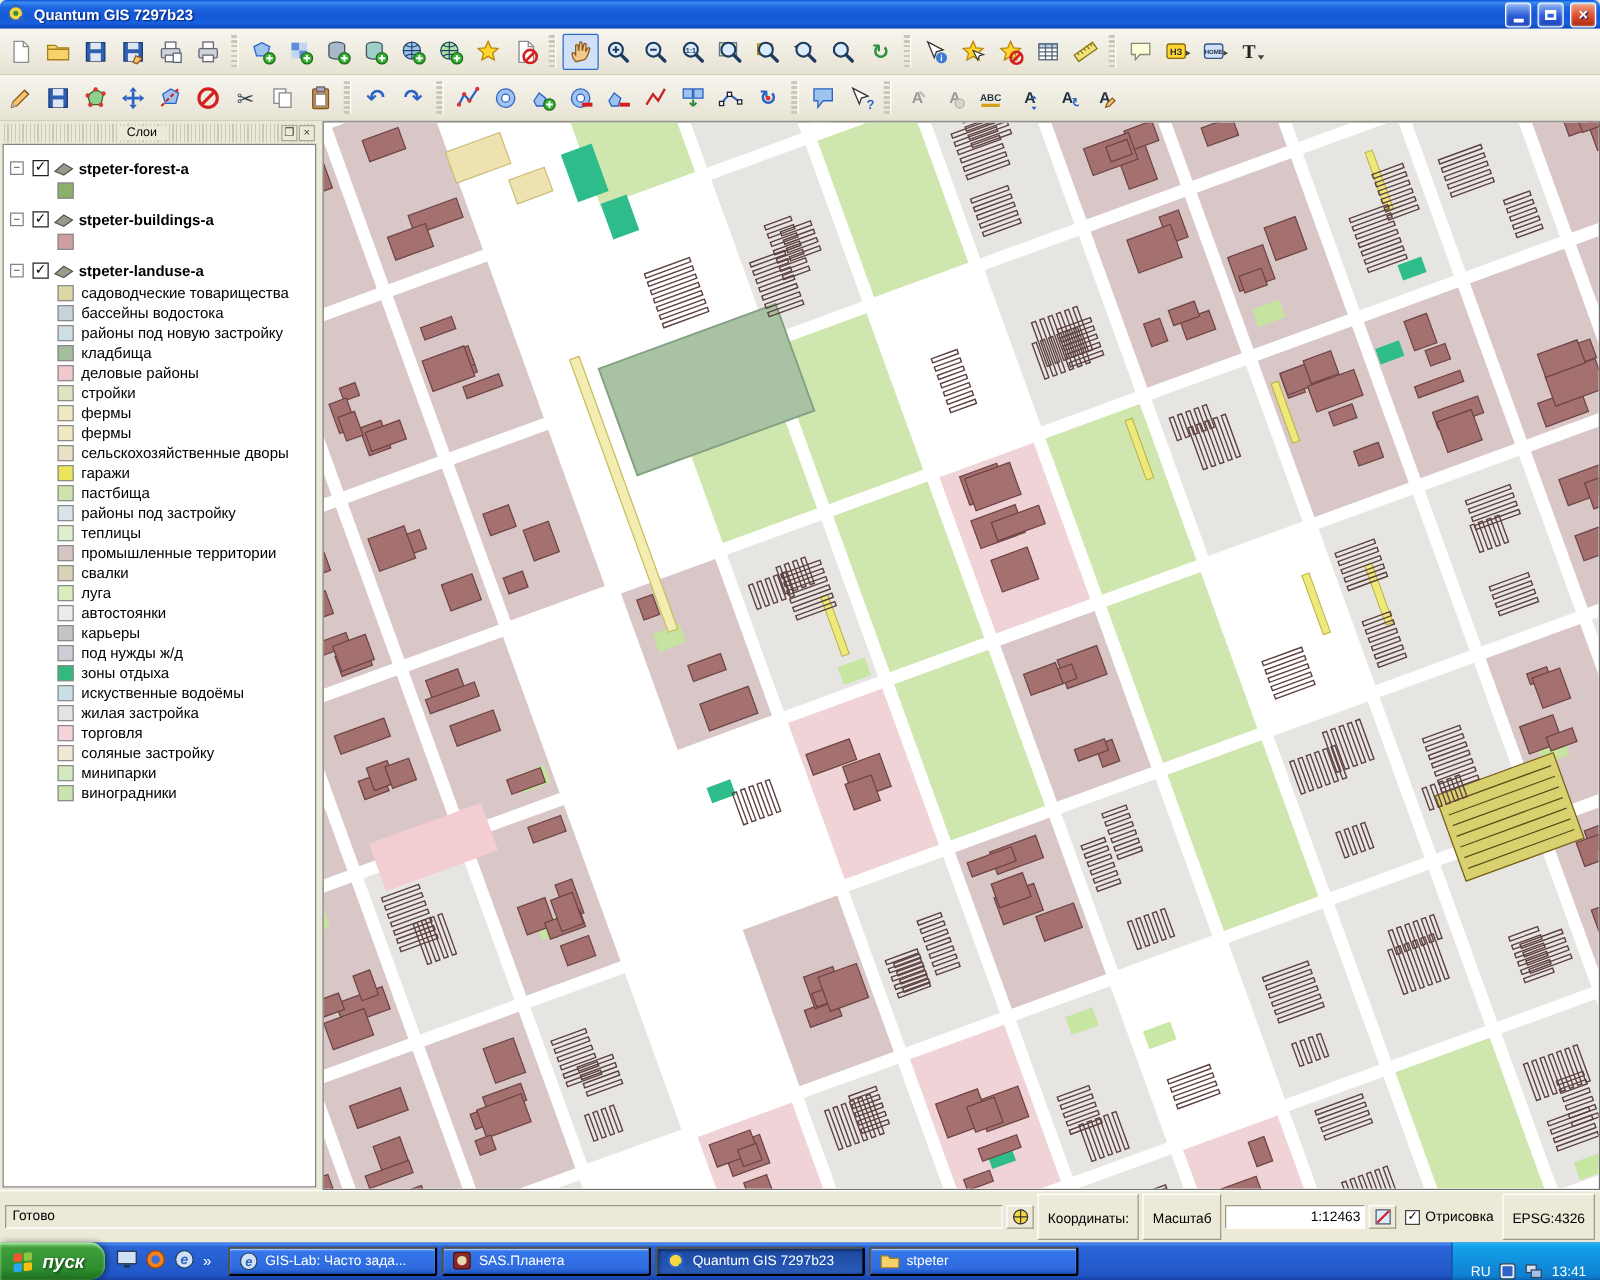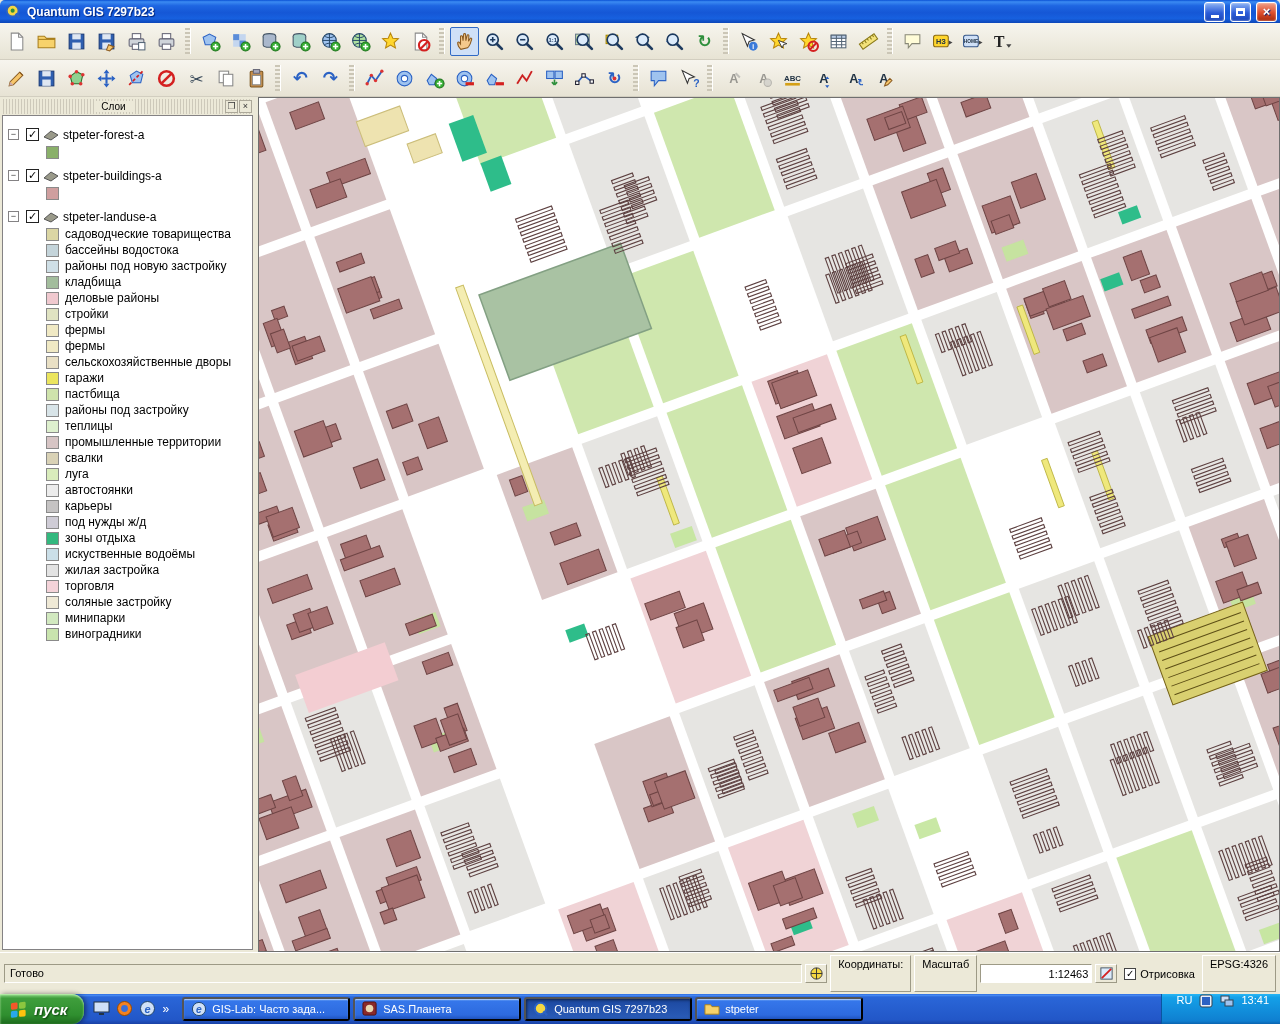--- a/index.html
+++ b/index.html
@@ -24,48 +24,48 @@
 .layers-panel{flex:0 0 258px;display:flex;flex-direction:column;background:#ece9d8;border-right:3px solid #ece9d8}
 .panel-header{flex:0 0 15px;display:flex;align-items:center;margin:2px 3px 1px 3px;background:repeating-linear-gradient(90deg,#cdc9ba 0 1px,#ece9d8 1px 3px)}
 .ph-label{margin:0 auto;background:#ece9d8;padding:0 7px;font-size:10px}
 .ph-btn{width:13px;height:13px;border:1px solid #aca899;background:#ece9d8;font-size:9px;line-height:11px;text-align:center;margin-left:1px;color:#333}
 .layer-tree{flex:1;background:#fff;border:1px solid #848284;margin:0 2px 2px 2px;overflow:hidden;padding-top:3px}
 .tree-row{display:flex;align-items:center;height:16px;padding-left:5px}
 .layer-row{margin-top:6px;height:19px}
 .expander{flex:0 0 11px;width:11px;height:11px;border:1px solid #848284;background:#fff;font-size:9px;line-height:8px;text-align:center;margin-right:7px;color:#333}
 .cbx{flex:0 0 13px;width:13px;height:13px;border:1px solid #222;background:#fff;font-size:11px;line-height:11px;text-align:center;font-weight:bold;margin-right:4px}
 .licon{flex:0 0 16px;margin-right:4px}
-.lname{font-weight:normal;font-size:12px;white-space:nowrap}
+.lname{font-weight:bold;font-size:12px;white-space:nowrap}
 .legend-row{padding-left:43px}
 .swatch{flex:0 0 13px;width:13px;height:13px;border:1px solid #8a8a8a;margin-right:6px}
 .llabel{font-size:12px;white-space:nowrap}
 .map-wrap{flex:1;position:relative;border:1px solid #6f6f6f;background:#fff;overflow:hidden}
 #map-svg{position:absolute;inset:0;width:100%;height:100%}
 .statusbar{flex:0 0 24px;display:flex;align-items:center;gap:3px;padding:2px 4px;background:#ece9d8;border-top:1px solid #fff}
 .sb-msg{flex:1;height:19px;line-height:17px;padding:0 5px;border:1px solid;border-color:#9d9a86 #fff #fff #9d9a86}
-.sb-label{height:37px;line-height:17px;padding:0 7px;border:1px solid;border-color:#fff #9d9a86 #9d9a86 #fff;background:#ece9d8}
+.sb-label{height:37px;line-height:17px;padding:11px 7px;border:1px solid;border-color:#fff #9d9a86 #9d9a86 #fff;background:#ece9d8}
 .sb-input{height:19px;border:1px solid;border-color:#9d9a86 #fff #fff #9d9a86;background:#fff;font:inherit;text-align:center;padding:0 3px}
 .sb-input.coords{width:300px}
 .sb-input.scale{width:112px;text-align:right}
 .sb-iconbtn{width:22px;height:19px;display:flex;align-items:center;justify-content:center;border:1px solid;border-color:#fff #9d9a86 #9d9a86 #fff;background:#ece9d8}
 .sb-iconbtn svg{width:15px;height:15px}
 .sb-check{display:flex;align-items:center;gap:4px;padding:0 4px;height:19px}
 .sb-cb{width:12px;height:12px;border:1px solid #444;background:#fff;font-size:10px;line-height:10px;text-align:center;font-weight:bold}
 .taskbar{position:absolute;left:0;bottom:0;width:1280px;height:30px;display:flex;align-items:stretch;background:linear-gradient(180deg,#2766dd 0%,#4a8df5 4%,#2a66d8 10%,#2257c8 85%,#17folder 100%);background:linear-gradient(180deg,#2766dd 0%,#4a8df5 4%,#2a66d8 10%,#2257c8 85%,#1941a5 100%)}
 .start-btn{flex:0 0 auto;display:flex;align-items:center;gap:6px;padding:0 17px 0 9px;border-radius:0 12px 12px 0;background:linear-gradient(180deg,#7ed07a 0%,#3f9e3c 15%,#2f8f2f 70%,#1d6b1d 100%);box-shadow:inset 0 1px 2px #c4f4b4,2px 0 5px rgba(0,0,0,.45);color:#fff;font-size:15px;font-weight:bold;font-style:italic;text-shadow:1px 1px 2px #0a3a0a}
 .start-btn svg{width:19px;height:19px}
 .quick{display:flex;align-items:center;gap:6px;padding:0 9px;color:#fff}
 .ql-icon{width:17px;height:17px}
 .chev{font-size:12px;color:#fff}
 .tasks{flex:1;display:flex;align-items:center;gap:3px;padding:2px 4px;min-width:0}
 .task-btn{flex:1;max-width:168px;height:24px;display:flex;align-items:center;gap:5px;padding:0 7px;border-radius:3px;background:linear-gradient(180deg,#5b9af7 0%,#3576ea 12%,#2d6ade 80%,#2054be 100%);box-shadow:inset 0 1px 1px rgba(255,255,255,.5);color:#fff;overflow:hidden;white-space:nowrap}
 .task-btn.active{background:linear-gradient(180deg,#1c48a0,#2a5cb8);box-shadow:inset 1px 1px 3px rgba(0,0,0,.55)}
 .task-btn svg{flex:0 0 16px;width:16px;height:16px}
 .task-label{overflow:hidden;text-overflow:ellipsis;font-size:11px}
-.tray{flex:0 0 auto;display:flex;align-items:flex-start;gap:7px;padding:0 11px 0 15px;background:linear-gradient(180deg,#28b6f5 0%,#14a0e8 12%,#0f7fd0 90%,#0a63b0 100%);border-left:1px solid #0a55a0;color:#fff;font-size:11px}
+.tray{flex:0 0 auto;display:flex;align-items:flex-end;gap:7px;padding:0 11px 0 15px;background:linear-gradient(180deg,#28b6f5 0%,#14a0e8 12%,#0f7fd0 90%,#0a63b0 100%);border-left:1px solid #0a55a0;color:#fff;font-size:11px}
 .tray svg{width:14px;height:14px}
 </style>
 </head>
 <body>
 
 <div class="window">
   <div class="titlebar">
     <svg class="app-ic" viewBox="0 0 20 20">
         <circle cx="9" cy="9" r="7" fill="#f5d742" stroke="#2b62c4" stroke-width="2.4"></circle>
         <line x1="12.5" y1="12.5" x2="17" y2="17" stroke="#2b62c4" stroke-width="3"></line>

